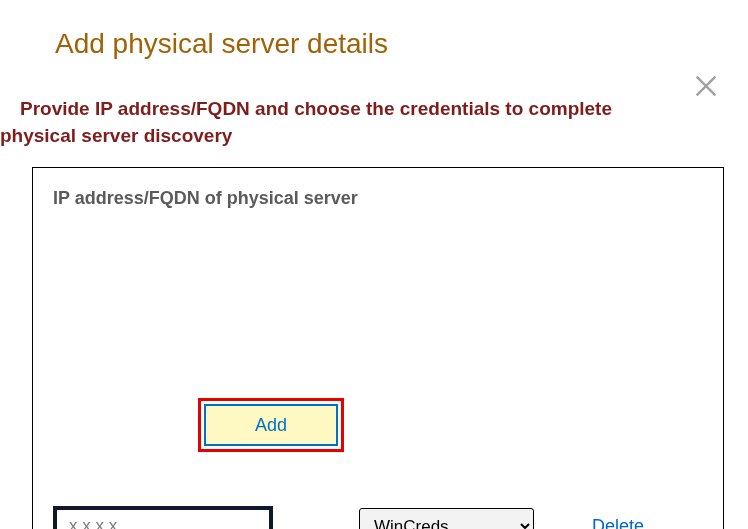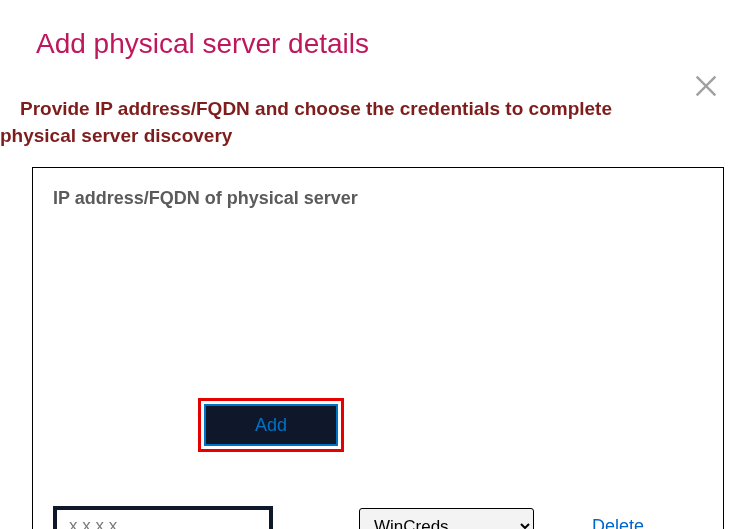--- a/index.html
+++ b/index.html
@@ -11,22 +11,23 @@
       font-family: 'Segoe UI', Tahoma, sans-serif;
       background: #ffffff;
       width: 748px;
       height: 529px;
       position: relative;
       padding: 0;
     }
     .title {
       font-size: 28px;
       font-weight: 300;
-      color: #be185d;
+      color: #a16207;
       padding: 28px 0 0 36px;
+      margin-left: 19px;
     }
     .close-icon {
       position: absolute;
       top: 72px;
       right: 28px;
       width: 28px;
       height: 28px;
       cursor: pointer;
       color: #a0a0a0;
     }
@@ -129,21 +130,21 @@
       position: absolute;
       top: 398px;
       left: 198px;
       border: 3px solid #e60000;
       padding: 3px;
     }
     .add-button {
       width: 134px;
       height: 42px;
       border: 2px solid #0072c6;
-      background: #0f172a;
+      background: #fef9c3;
       color: #0072c6;
       font-size: 18px;
       font-family: inherit;
       cursor: pointer;
       display: flex;
       align-items: center;
       justify-content: center;
     }
   </style>
 </head>

